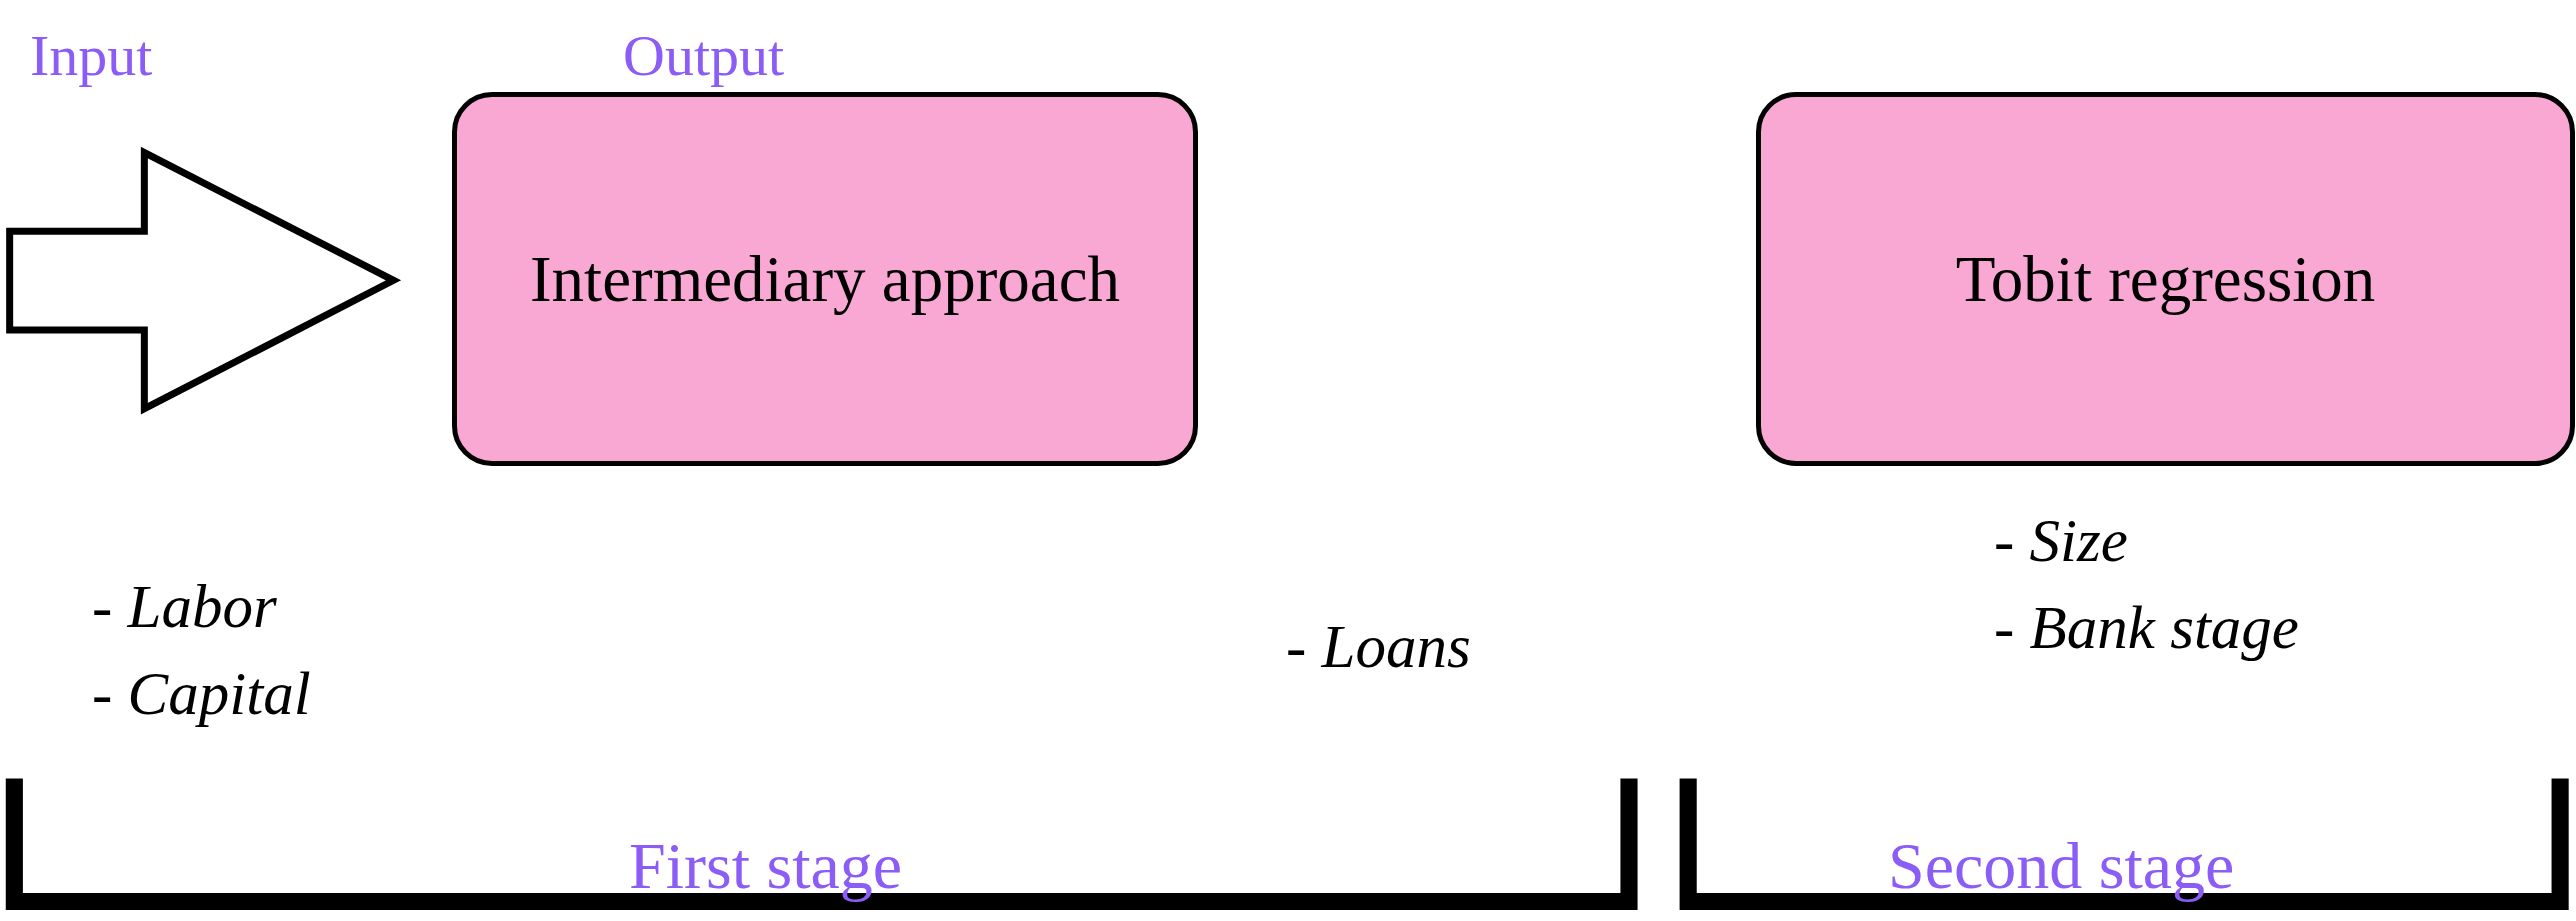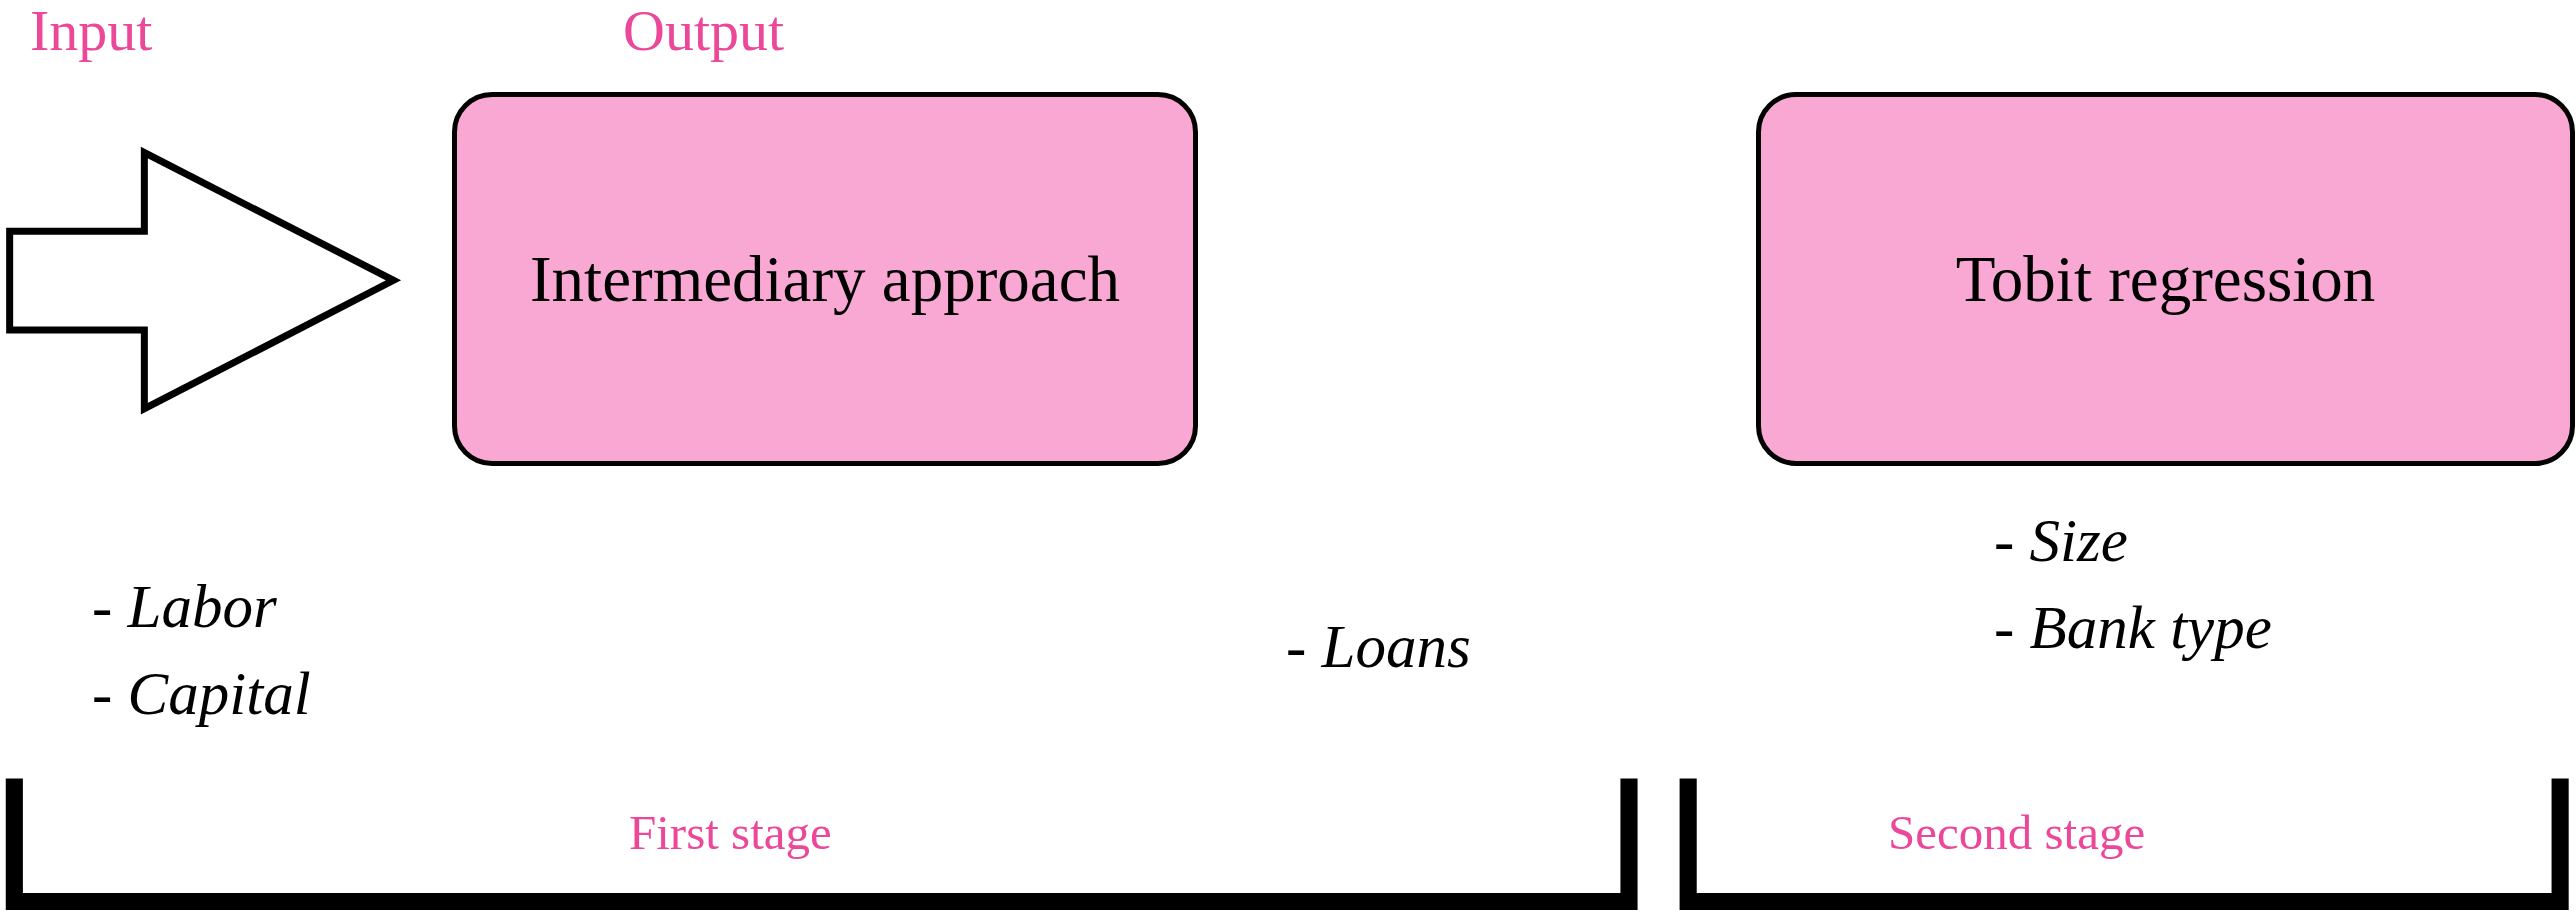--- a/index.html
+++ b/index.html
@@ -15,34 +15,35 @@
   #canvas {
     position: relative;
     width: 2576px;
     height: 921px;
     background: #ffffff;
     overflow: hidden;
   }
   .txt {
     position: absolute;
     white-space: pre;
-    color: #ec4899;
+    color: #8b5cf6;
     line-height: 1;
+    margin-top: 25px;
   }
   .section-label {
     font-size: 58px;
   }
   .box-label {
     font-size: 65px;
   }
   .bullet-line {
     font-size: 61px;
   }
   .stage-label {
-    font-size: 49px;
+    font-size: 66px;
   }
   .rbox {
     position: absolute;
     box-sizing: border-box;
     border: 5.5px solid #000000;
     border-radius: 40px;
     background: #f9a8d4;
     display: flex;
     align-items: center;
     justify-content: center;
@@ -97,21 +98,21 @@
     <span class="bullet-line">- Labor</span>
     <span class="bullet-line">- Capital</span>
   </div>
 
   <div class="bullet-list" style="left:1286px; top:572px;margin-top:40px;">
     <span class="bullet-line">- Loans</span>
   </div>
 
   <div class="bullet-list" style="left:1994px; top:506px;">
     <span class="bullet-line">- Size</span>
-    <span class="bullet-line">- Bank type</span>
+    <span class="bullet-line">- Bank stage</span>
   </div>
 
   <div class="txt stage-label" style="left:629px; top:808px;">First stage</div>
 
   <div class="txt stage-label" style="left:1888px; top:808px;">Second stage</div>
 
 </div>
 
 
 </body></html>

